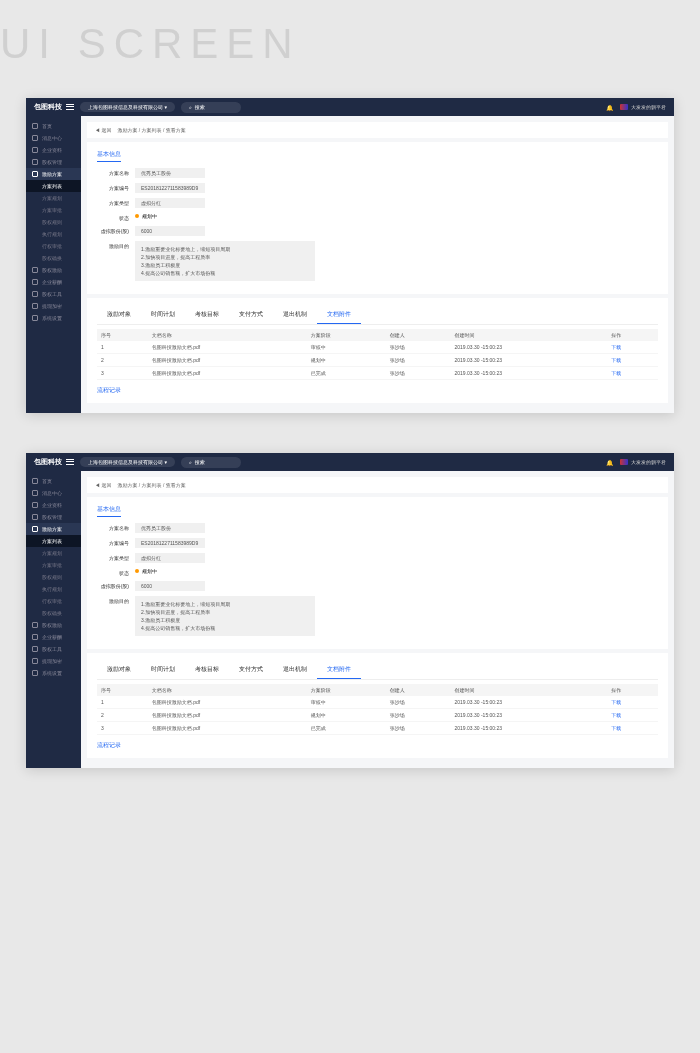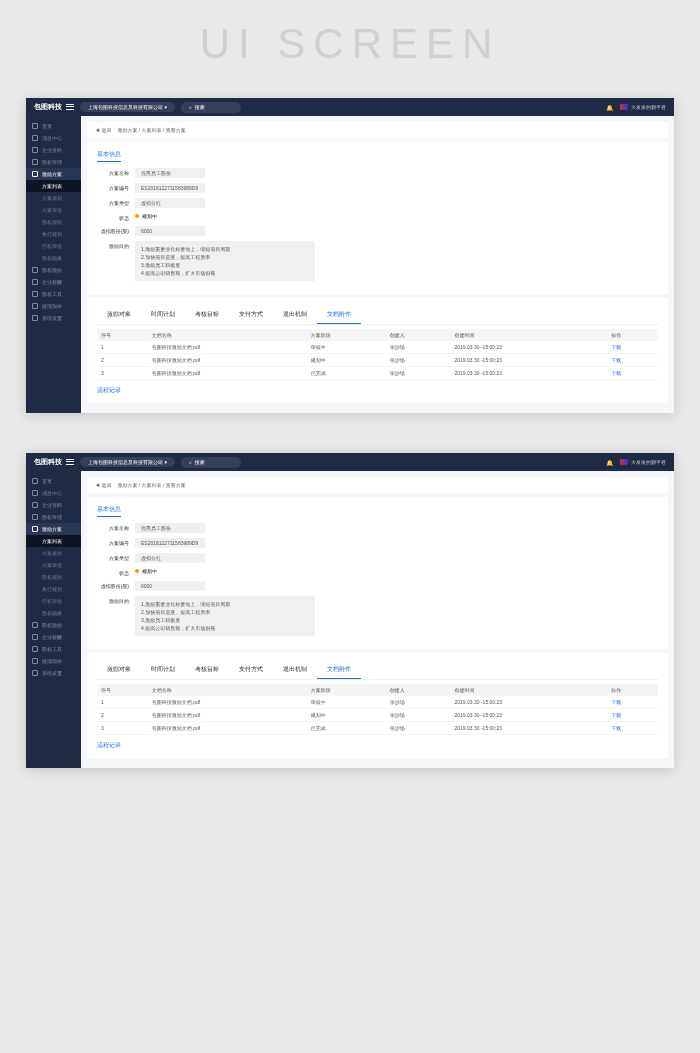--- a/index.html
+++ b/index.html
@@ -1,17 +1,17 @@
 <!DOCTYPE html>
 <html><head>
 <meta charset="utf-8">
 <style>
 *{margin:0;padding:0;box-sizing:border-box;font-family:sans-serif}
 body{background:#e8e8e8;width:700px}
-.hero{color:#d0d0d0;font-size:42px;text-align:center;letter-spacing:8px;padding:20px 0 30px;font-weight:300}
+.hero{color:#d0d0d0;font-size:42px;letter-spacing:8px;padding:20px 0 30px;font-weight:300}
 .app{background:#fff;margin:0 26px 40px;box-shadow:0 2px 12px rgba(0,0,0,.15);font-size:6px;display:flex;flex-direction:column}
 .topbar{background:#1f2a44;height:18px;display:flex;align-items:center;padding:0 8px;color:#fff}
 .logo{font-size:7px;font-weight:bold;margin-right:4px}
 .menu-icon{width:8px;height:8px;display:inline-flex;flex-direction:column;justify-content:space-around;margin-right:6px}
 .menu-icon span{height:1px;background:#fff}
 .pill{background:rgba(255,255,255,.1);border-radius:8px;padding:2px 8px;font-size:5px;margin-right:6px;display:flex;align-items:center}
 .search{background:rgba(255,255,255,.1);border-radius:8px;padding:2px 8px;font-size:5px;display:flex;align-items:center;width:60px}
 .search-icon{margin-right:3px}
 .spacer{flex:1}
 .bell{margin-right:6px;color:#8899cc}

